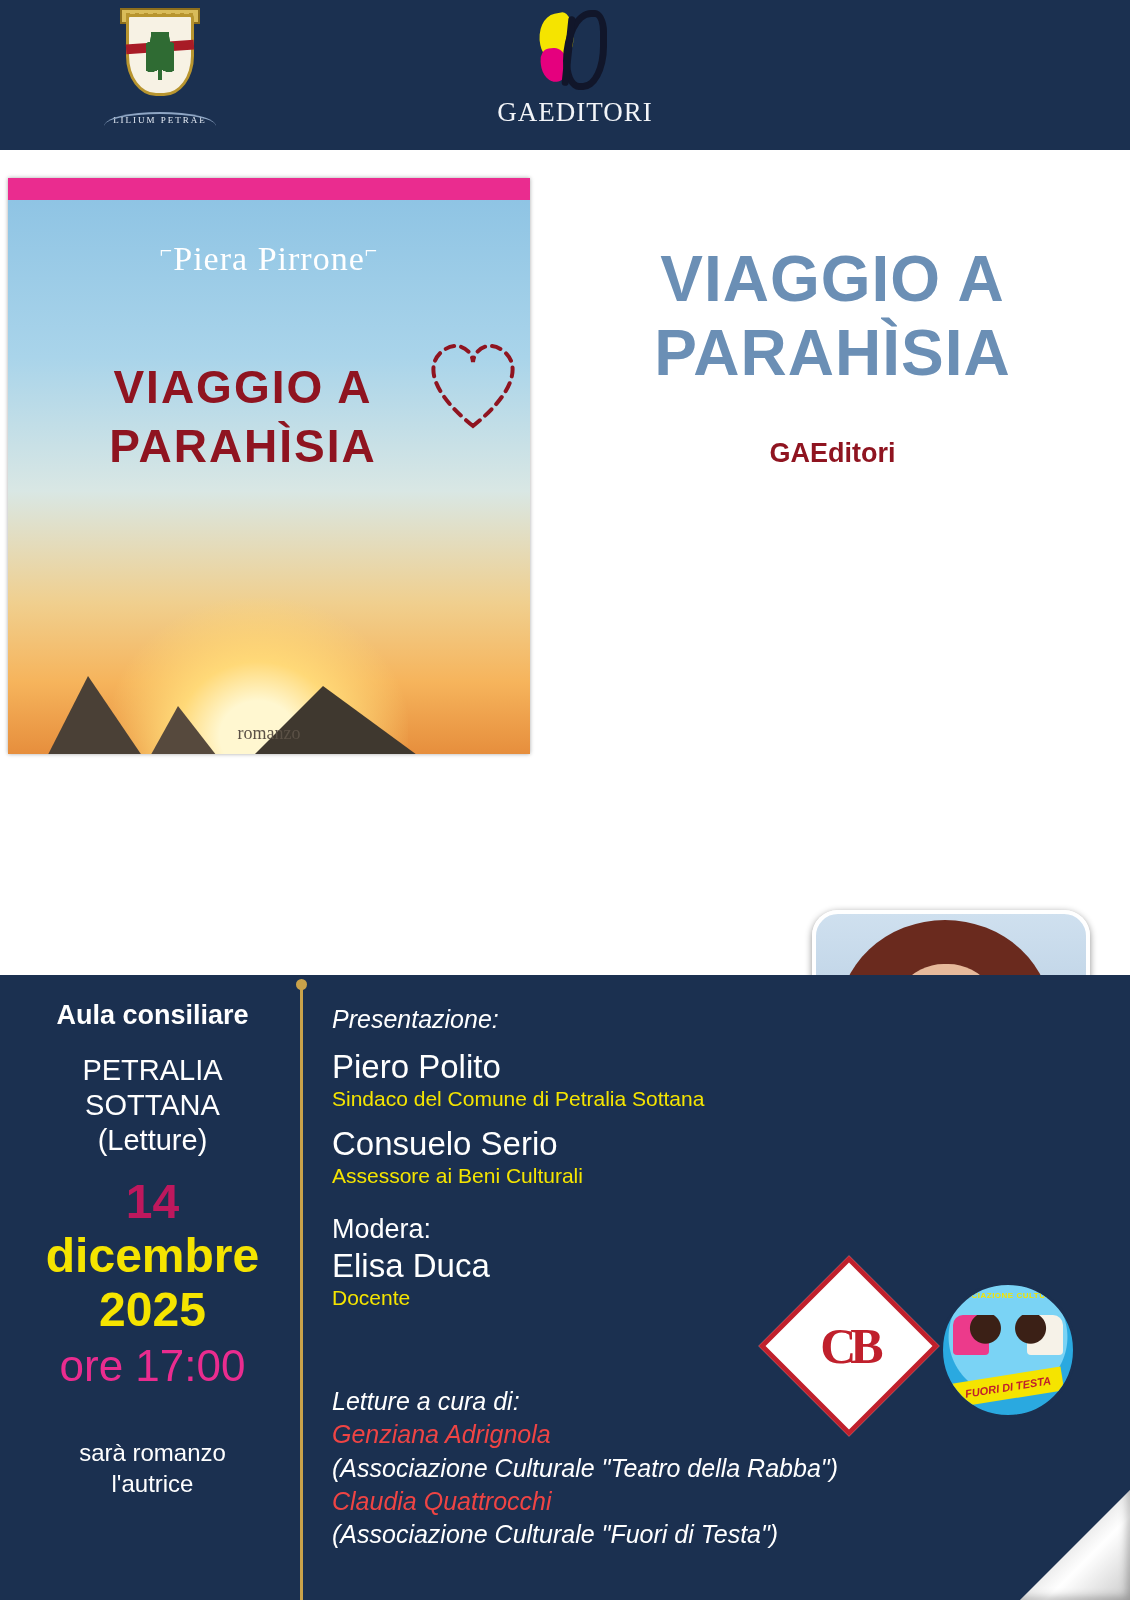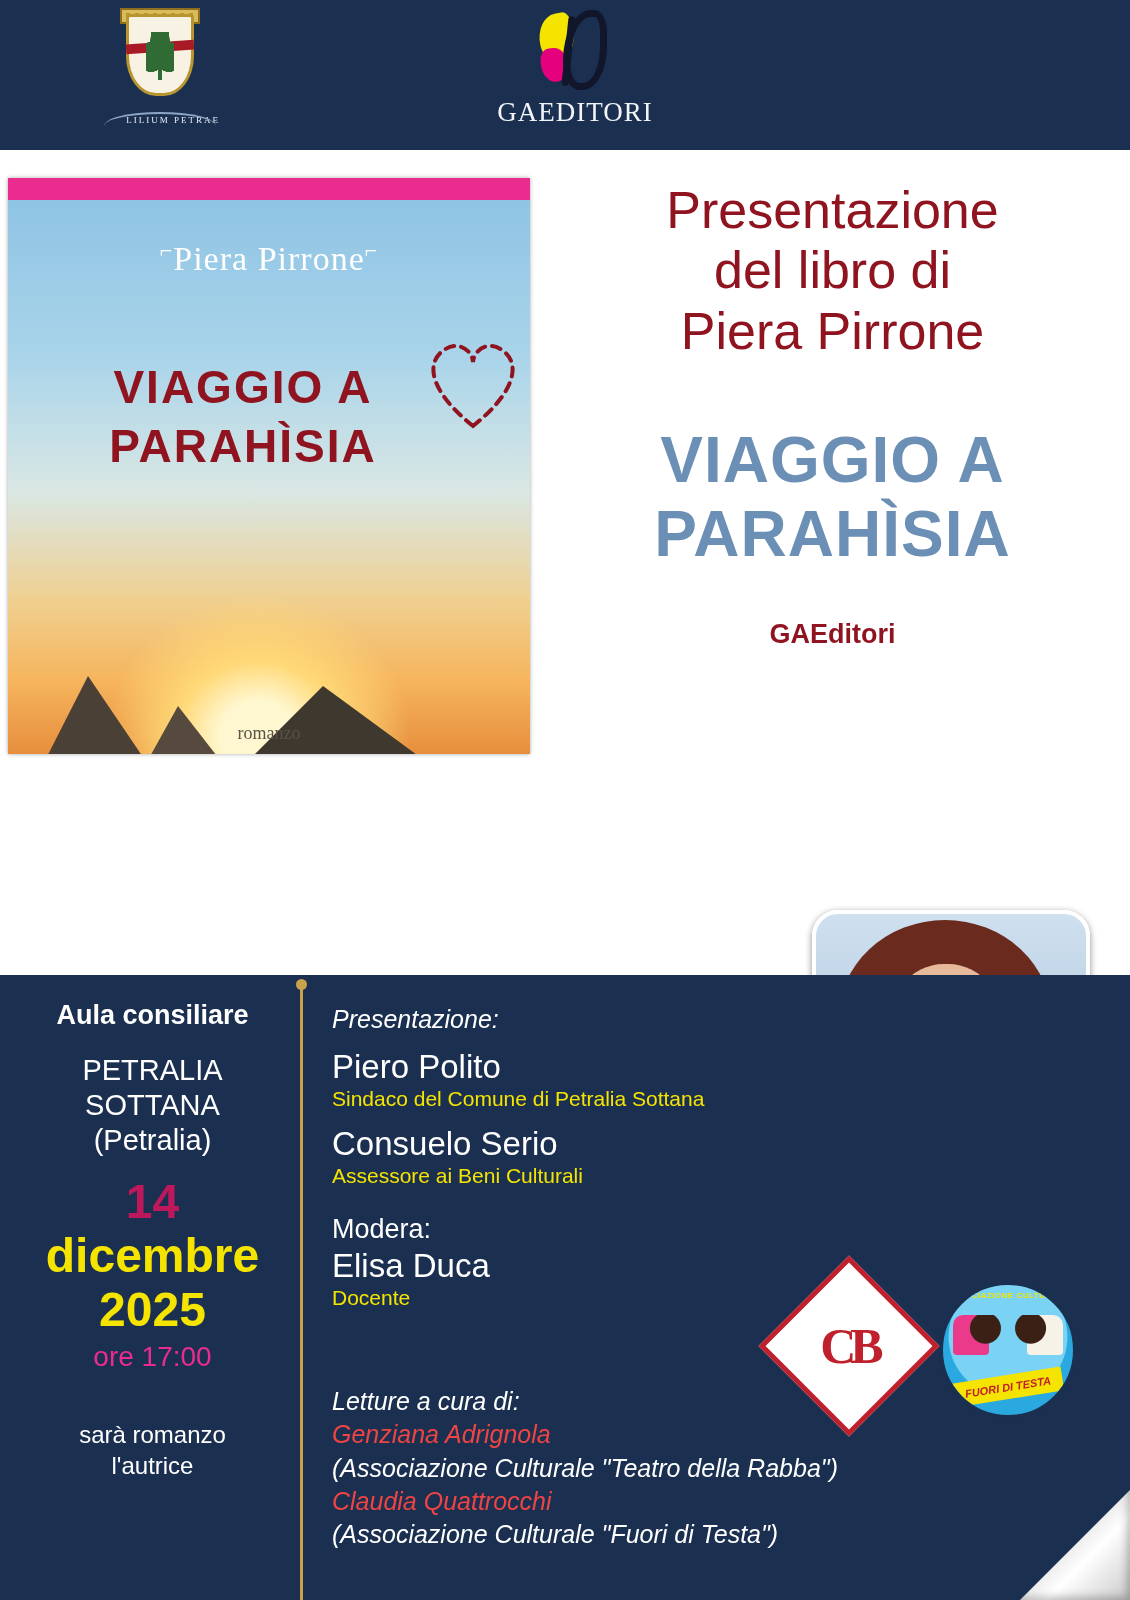--- a/index.html
+++ b/index.html
@@ -80,21 +80,21 @@
     background: #a81b26;
     transform: rotate(-4deg);
   }
   .crest .ribbon {
     position: absolute;
     left: 0; top: 96px;
     width: 120px; height: 36px;
     color: #e8eef7;
     font-size: 9px;
     letter-spacing: 2px;
-    text-align: right;
+    text-align: center;
     line-height: 36px;
     font-family: "Liberation Serif", serif;
   }
   .crest .ribbon:before {
     content: "";
     position: absolute;
     left: 4px; top: 10px;
     width: 112px; height: 18px;
     border-top: 2px solid #8fa6c4;
     border-radius: 50%/70% 70% 30% 30%;
@@ -504,21 +504,21 @@
   }
   .left-info .year {
     color: #f5e400;
     font-size: 48px;
     font-weight: bold;
     line-height: 1.12;
   }
   .left-info .time {
     margin-top: 4px;
     color: #ea2c8f;
-    font-size: 28px;
+    font-size: 44px;
   }
   .left-info .presence {
     margin-top: 46px;
     font-size: 24px;
     line-height: 1.3;
   }
 
   .speakers {
     position: absolute;
     left: 332px;
@@ -713,25 +713,20 @@
       <div class="mini-butterfly">
         <div class="y"></div>
           <div class="p"></div>
           <div class="b"></div>
       </div>
       <div class="label">GAEDITORI</div>
     </div>
   </div>
 
   <div class="right-col">
-    <div class="presentazione">
-      <div>Presentazione</div>
-      <div>del libro di</div>
-      <div>Piera Pirrone</div>
-    </div>
     <div class="big-title">
       <div>VIAGGIO A</div>
       <div>PARAHÌSIA</div>
     </div>
     <div class="editori">GAEditori</div>
   </div>
 
   <div class="author-photo">
     <div class="hair"></div>
     <div class="face"></div>
@@ -749,21 +744,21 @@
   <div class="bottom"></div>
   <div class="divider-line">
       <div class="knob"></div>
     </div>
 
   <div class="left-info">
     <div class="aula">Aula consiliare</div>
     <div class="city">
       <div>PETRALIA</div>
       <div>SOTTANA</div>
-      <div>(Petralia)</div>
+      <div>(Letture)</div>
     </div>
     <div class="day">14</div>
     <div class="month">dicembre</div>
     <div class="year">2025</div>
     <div class="time">ore 17:00</div>
     <div class="presence">
       <div>sarà romanzo</div>
       <div>l'autrice</div>
     </div>
   </div>

